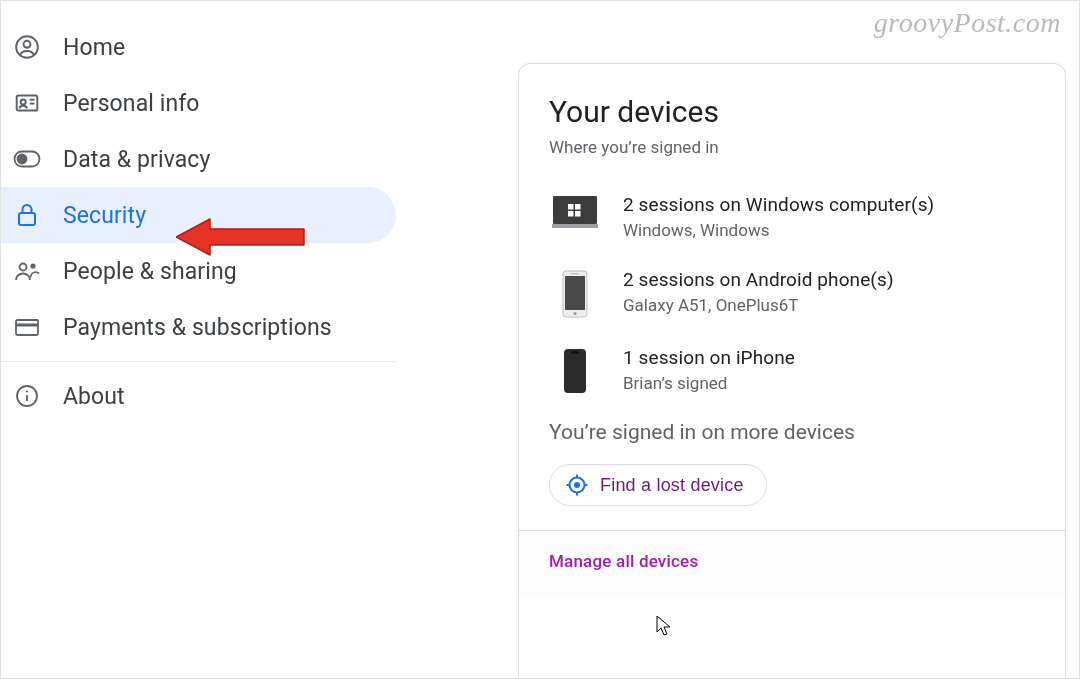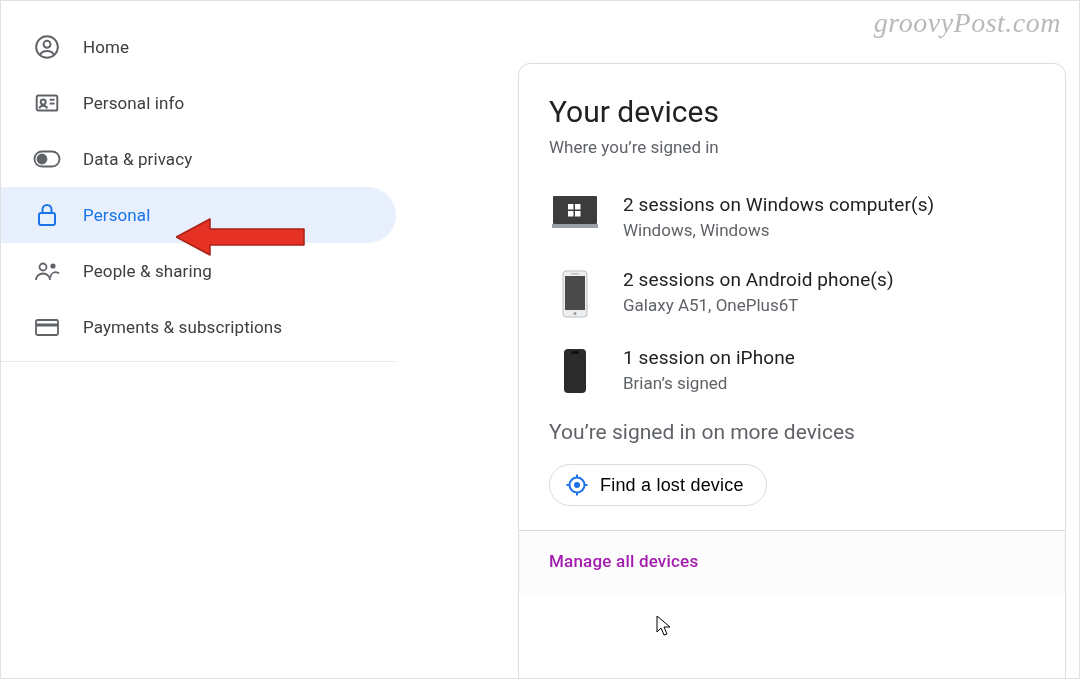--- a/index.html
+++ b/index.html
@@ -16,25 +16,25 @@
   .sidebar {
     position: absolute;
     left: 0;
     top: 18px;
     width: 395px;
   }
   .nav-item {
     display: flex;
     align-items: center;
     height: 56px;
-    padding-left: 32px;
+    padding-left: 12px;
     border-top-right-radius: 28px;
     border-bottom-right-radius: 28px;
     cursor: pointer;
-    font-size: 17px;
+    font-size: 23px;
     color: #3c4043;
     letter-spacing: 0.1px;
   }
   .nav-item.active {
     background: #e8f0fe;
     color: #1a73e8;
   }
   .nav-item.active .nav-ico svg path,
   .nav-item.active .nav-ico svg rect,
   .nav-item.active .nav-ico svg circle {
@@ -117,21 +117,21 @@
     padding: 12px 30px 20px 30px;
   }
   .find-btn {
     margin: 0 0 24px 30px;
     display: inline-flex;
     align-items: center;
     border: 1px solid #dadce0;
     border-radius: 22px;
     padding: 9px 22px 9px 16px;
     font-size: 18px;
-    color: #000000;
+    color: #701a75;
     cursor: pointer;
     background: #fff;
     letter-spacing: 0.2px;
   }
   .find-btn .find-ico { margin-right: 12px; display:flex; align-items:center;}
   .card-footer {
     border-top: 1px solid #dadce0;
     padding: 20px 30px 24px 30px;
     background: #fcfcfc;
   }
@@ -203,21 +203,21 @@
     <span>Data &amp; privacy</span>
   </div>
 
   <div class="nav-item active">
     <span class="nav-ico">
       <svg width="24" height="26" viewBox="0 0 24 26" fill="none" stroke="#1a73e8" stroke-width="2">
         <rect x="4" y="11" width="16" height="12" rx="2"></rect>
         <path d="M7.5 11V7.5a4.5 4.5 0 0 1 9 0V11"></path>
       </svg>
     </span>
-    <span>Personal</span>
+    <span>Security</span>
   </div>
 
   <div class="nav-item">
     <span class="nav-ico">
       <svg width="28" height="24" viewBox="0 0 28 24" fill="none" stroke="#5f6368" stroke-width="1.8">
         <circle cx="10" cy="8" r="3.5"></circle>
         <path d="M3 21c0-4 3.5-6.5 7-6.5s7 2.5 7 6.5"></path>
         <circle cx="20" cy="7" r="2.6" fill="#5f6368" stroke="none"></circle>
         <path d="M17.5 18.5c.2-3.4 2.8-5.3 5.2-5.3 1.2 0 2.3.4 3.3 1.3"></path>
       </svg>
@@ -230,20 +230,30 @@
       <svg width="26" height="22" viewBox="0 0 26 22" fill="none" stroke="#5f6368" stroke-width="1.8">
         <rect x="2" y="4" width="22" height="15" rx="1.5"></rect>
         <line x1="2" y1="9" x2="24" y2="9" stroke-width="3"></line>
       </svg>
     </span>
     <span>Payments &amp; subscriptions</span>
   </div>
 
   <hr class="divider">
 
+  <div class="nav-item">
+    <span class="nav-ico">
+      <svg width="24" height="24" viewBox="0 0 24 24" fill="none" stroke="#5f6368" stroke-width="1.8">
+        <circle cx="12" cy="12" r="10"></circle>
+        <line x1="12" y1="11" x2="12" y2="17"></line>
+        <circle cx="12" cy="7.5" r="1.1" fill="#5f6368" stroke="none"></circle>
+      </svg>
+    </span>
+    <span>About</span>
+  </div>
 </nav>
 
 <div class="red-arrow">
   <svg width="130" height="48" viewBox="0 0 130 48">
     <polygon points="0,24 34,6 34,16 128,16 128,32 34,32 34,42" fill="#e53225" stroke="#a82117" stroke-width="1.5" stroke-linejoin="round"></polygon>
   </svg>
 </div>
 
 <section class="card">
   <h2 class="card-title">Your devices</h2>

